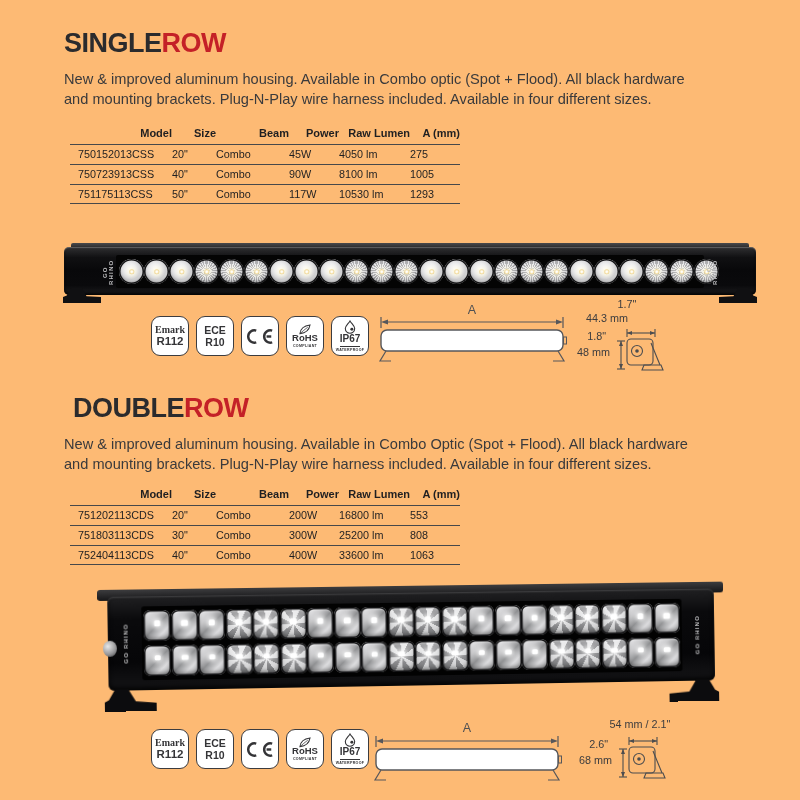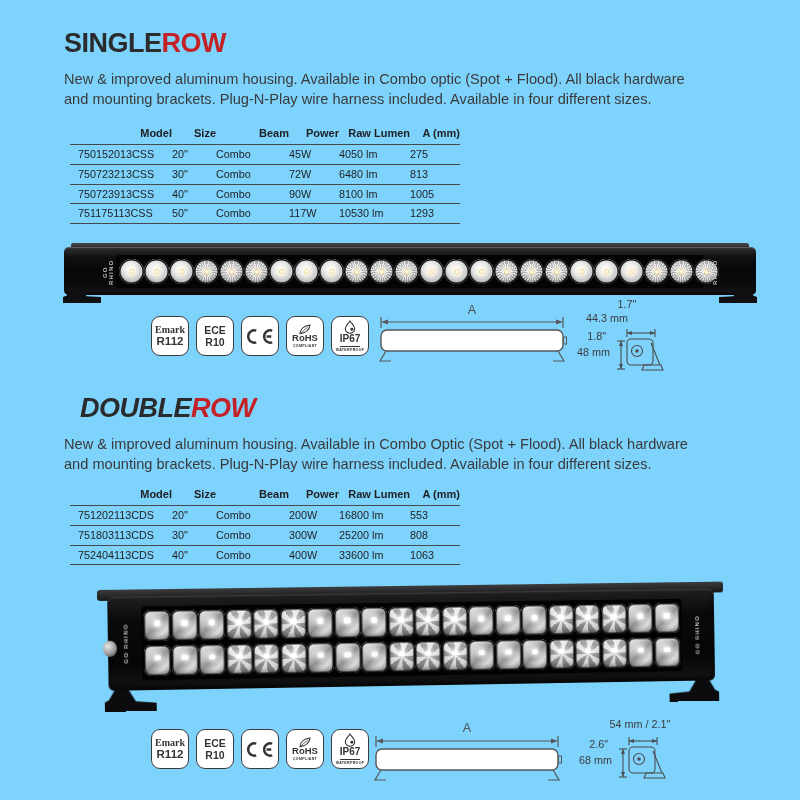--- a/index.html
+++ b/index.html
@@ -1,18 +1,18 @@
 <!DOCTYPE html>
 <html><head>
 <meta charset="utf-8">
 <style>
   * { margin:0; padding:0; box-sizing:border-box; }
   html,body { background:#ffffff; }
   body { font-family:"Liberation Sans", sans-serif; }
-  .page { position:relative; width:800px; height:800px; background:#7dd3fc; overflow:hidden; }
+  .page { position:relative; width:800px; height:800px; background:#fdba74; overflow:hidden; }
 
   
   .title { position:absolute; font-size:27px; font-weight:bold; letter-spacing:-0.5px; color:#2b2b2d; white-space:nowrap; }
   .title .t-red { color:#c42127; }
   .desc { position:absolute; font-size:14.6px; line-height:19.5px; color:#3a3a3c; white-space:pre-line; }
 
   
   .spec-table { position:absolute; border-collapse:collapse; table-layout:fixed; width:390px; color:#1f1f21; }
   .spec-table th { text-align:right; font-size:11px; font-weight:bold; line-height:1; padding:2px 0 5px 0; border-bottom:1.5px solid #47484a; }
   .spec-table td { font-size:10.8px; line-height:1; padding:4px 0; border-bottom:1.5px solid #47484a; }
@@ -115,28 +115,20 @@
         </tr>
       </thead>
       <tbody>
         <tr>
           <td>750152013CSS</td>
           <td>20"</td>
           <td>Combo</td>
           <td>45W</td>
           <td>4050 lm</td>
           <td>275</td>
-        </tr>
-        <tr>
-          <td>750723213CSS</td>
-          <td>30"</td>
-          <td>Combo</td>
-          <td>72W</td>
-          <td>6480 lm</td>
-          <td>813</td>
         </tr>
         <tr>
           <td>750723913CSS</td>
           <td>40"</td>
           <td>Combo</td>
           <td>90W</td>
           <td>8100 lm</td>
           <td>1005</td>
         </tr>
         <tr>
@@ -254,21 +246,21 @@
       <path d="M37,15 l9,22"></path>
       <path d="M30,37 h17 l2,5 h-21 z"></path>
     </g>
     <circle cx="23" cy="23" r="1.8" fill="#4c4d4f"></circle>
     <polygon points="13,5 18,3 18,7" fill="#4c4d4f"></polygon>
       <polygon points="41,5 36,3 36,7" fill="#4c4d4f"></polygon>
     <polygon points="7,13 5,18 9,18" fill="#4c4d4f"></polygon>
       <polygon points="7,41 5,36 9,36" fill="#4c4d4f"></polygon>
   </svg>
 
-  <h1 class="title" style="left:80px;top:393px;font-style:italic;"><span class="t-dark">DOUBLE</span><span class="t-red">ROW</span></h1>
+  <h1 class="title" style="left:73px;top:393px;"><span class="t-dark">DOUBLE</span><span class="t-red">ROW</span></h1>
 
   <p class="desc" style="left:64px;top:435px;width:690px;">New &amp; improved aluminum housing. Available in Combo Optic (Spot + Flood). All black hardware
 and mounting brackets. Plug-N-Play wire harness included. Available in four different sizes.</p>
 
   <table class="spec-table" style="left:70px;top:487px;">
       <thead>
         <tr>
           <th>Model</th>
           <th>Size</th>
           <th>Beam</th>

